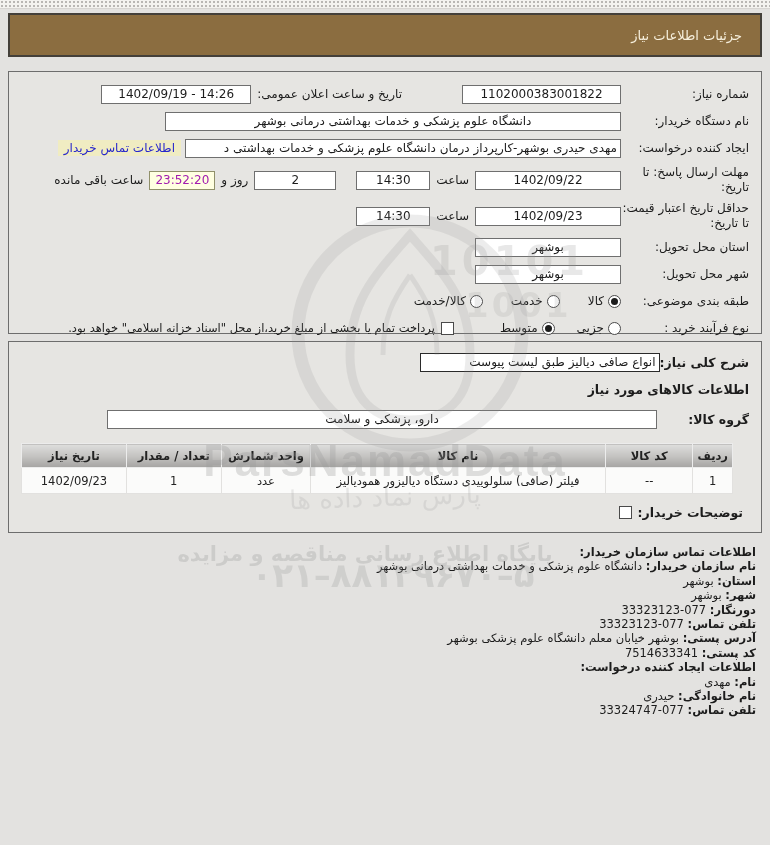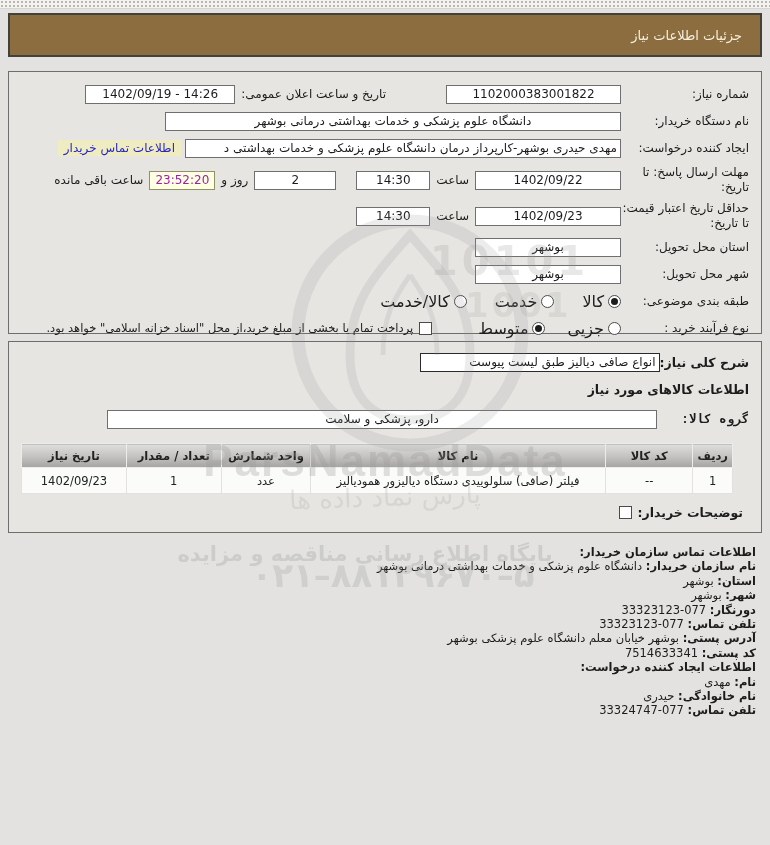--- a/index.html
+++ b/index.html
@@ -55,21 +55,21 @@
     border:1px solid #4a4a4a; background:#fff; flex:none;
     display:inline-flex; align-items:center; justify-content:center;
     margin-left:4px;
   }
   .radio.checked::after {
     content:""; width:7px; height:7px; border-radius:50%; background:#1c1c1c;
   }
   .checkbox {
     width:13px; height:13px; border:1px solid #4a4a4a; background:#fff; flex:none;
   }
-  .opt { display:inline-flex; align-items:center; margin-left:24px; font-size:16px; }
+  .opt { display:inline-flex; align-items:center; margin-left:24px; font-size:12px; }
   .boldlbl { font-weight:bold; font-size:12.5px; }
   .section-heading { font-weight:bold; font-size:12.5px; margin:10px 0 12px; }
 
   table.goods {
     border-collapse:collapse; margin:14px 16px 0 18px; width:712px;
     font-size:11.5px;
   }
   table.goods th {
     background:linear-gradient(180deg,#dededd 0%,#c2c1bf 55%,#a5a4a2 100%);
     border:1px solid #ececec; height:24px; font-weight:bold; color:#222;
@@ -109,21 +109,21 @@
 <div class="dotted-strip"></div>
 
 <div class="title-bar">
   <span>جزئیات اطلاعات نیاز</span>
 </div>
 
 <div class="panel" id="panel-form">
 
   <div class="frow">
     <span class="flabel">شماره نیاز:</span>
-    <div class="ibox ltr" style="width:175px;">1102000383001822</div>
+    <div class="ibox ltr" style="width:159px;">1102000383001822</div>
     <span class="flabel inlinelbl" style="margin-right:60px;font-size:12px;">تاریخ و ساعت اعلان عمومی:</span>
     <div class="ibox ltr" style="width:150px;margin-right:6px;">1402/09/19 - 14:26</div>
   </div>
 
   <div class="frow">
     <span class="flabel">نام دستگاه خریدار:</span>
     <div class="ibox" style="width:456px;">دانشگاه علوم پزشکی و خدمات بهداشتی درمانی بوشهر</div>
   </div>
 
   <div class="frow">
@@ -194,21 +194,21 @@
 <div class="panel" id="panel-goods">
 
   <div class="frow" style="margin-bottom:4px;">
     <span class="boldlbl" style="flex:none;">شرح کلی نیاز:</span>
     <div class="ibox fill" style="width:240px;margin-right:0;border-color:#2a2a2a;">انواع صافی دیالیز طبق لیست پیوست</div>
   </div>
 
   <div class="section-heading">اطلاعات کالاهای مورد نیاز</div>
 
   <div class="frow" style="margin-bottom:0;">
-    <span class="boldlbl" style="flex:none;width:92px;font-family:Liberation Mono, monospace;">گروه کالا:</span>
+    <span class="boldlbl" style="flex:none;width:92px;">گروه کالا:</span>
     <div class="ibox" style="width:550px;">دارو، پزشکی و سلامت</div>
   </div>
 
   <table class="goods">
     <colgroup>
       <col style="width:38px;">
         <col style="width:88px;">
         <col style="width:296px;">
       <col style="width:90px;">
         <col style="width:95px;">

